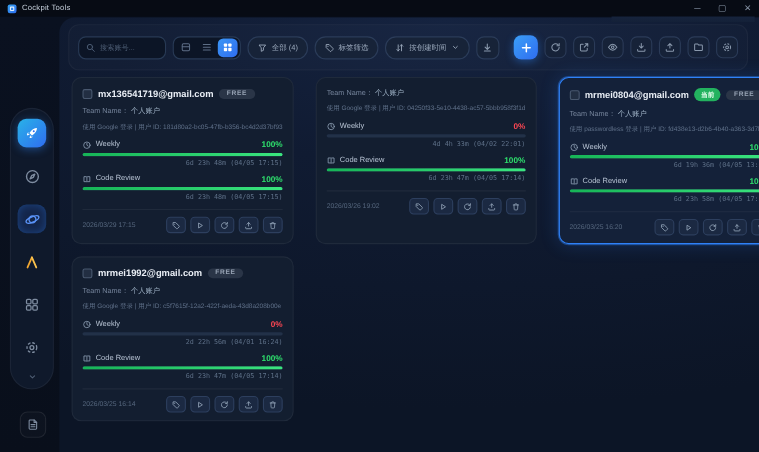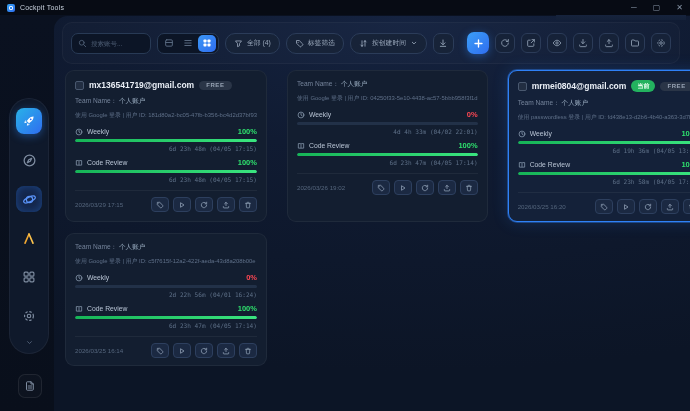--- a/index.html
+++ b/index.html
@@ -469,20 +469,26 @@
         </div>
         <div class="action-btn">
           <svg width="8" height="8" viewBox="0 0 12 12" fill="none" stroke="currentColor" stroke-width="1.1" stroke-linecap="round" stroke-linejoin="round">
                     <path d="M2.4 3.5h7.2M4.4 3.5v-.9a.6.6 0 0 1 .6-.6h2a.6.6 0 0 1 .6.6v.9M3.3 3.5l.4 6a.8.8 0 0 0 .8.75h3a.8.8 0 0 0 .8-.75l.4-6"></path>
                   </svg>
         </div>
       </div>
     </div>
   </div>
           <div class="card">
+    <div class="card-head">
+      <div class="checkbox"></div>
+      <div class="email">mrmei1992@gmail.com</div>
+
+      <div class="badge-plan">FREE</div>
+    </div>
     <div class="team-row">
       <span>Team Name：</span> <span class="team-value">个人账户</span>
     </div>
     <div class="login-row">使用 Google 登录 | 用户 ID: c5f7615f-12a2-422f-aeda-43d8a208b00e</div>
 
     <div class="metric">
       <div class="metric-head">
         <div class="metric-name">
           <svg width="8" height="8" viewBox="0 0 12 12" fill="none" stroke="currentColor" stroke-width="1.1" stroke-linecap="round">
                     <circle cx="6" cy="6" r="4.4"></circle>

